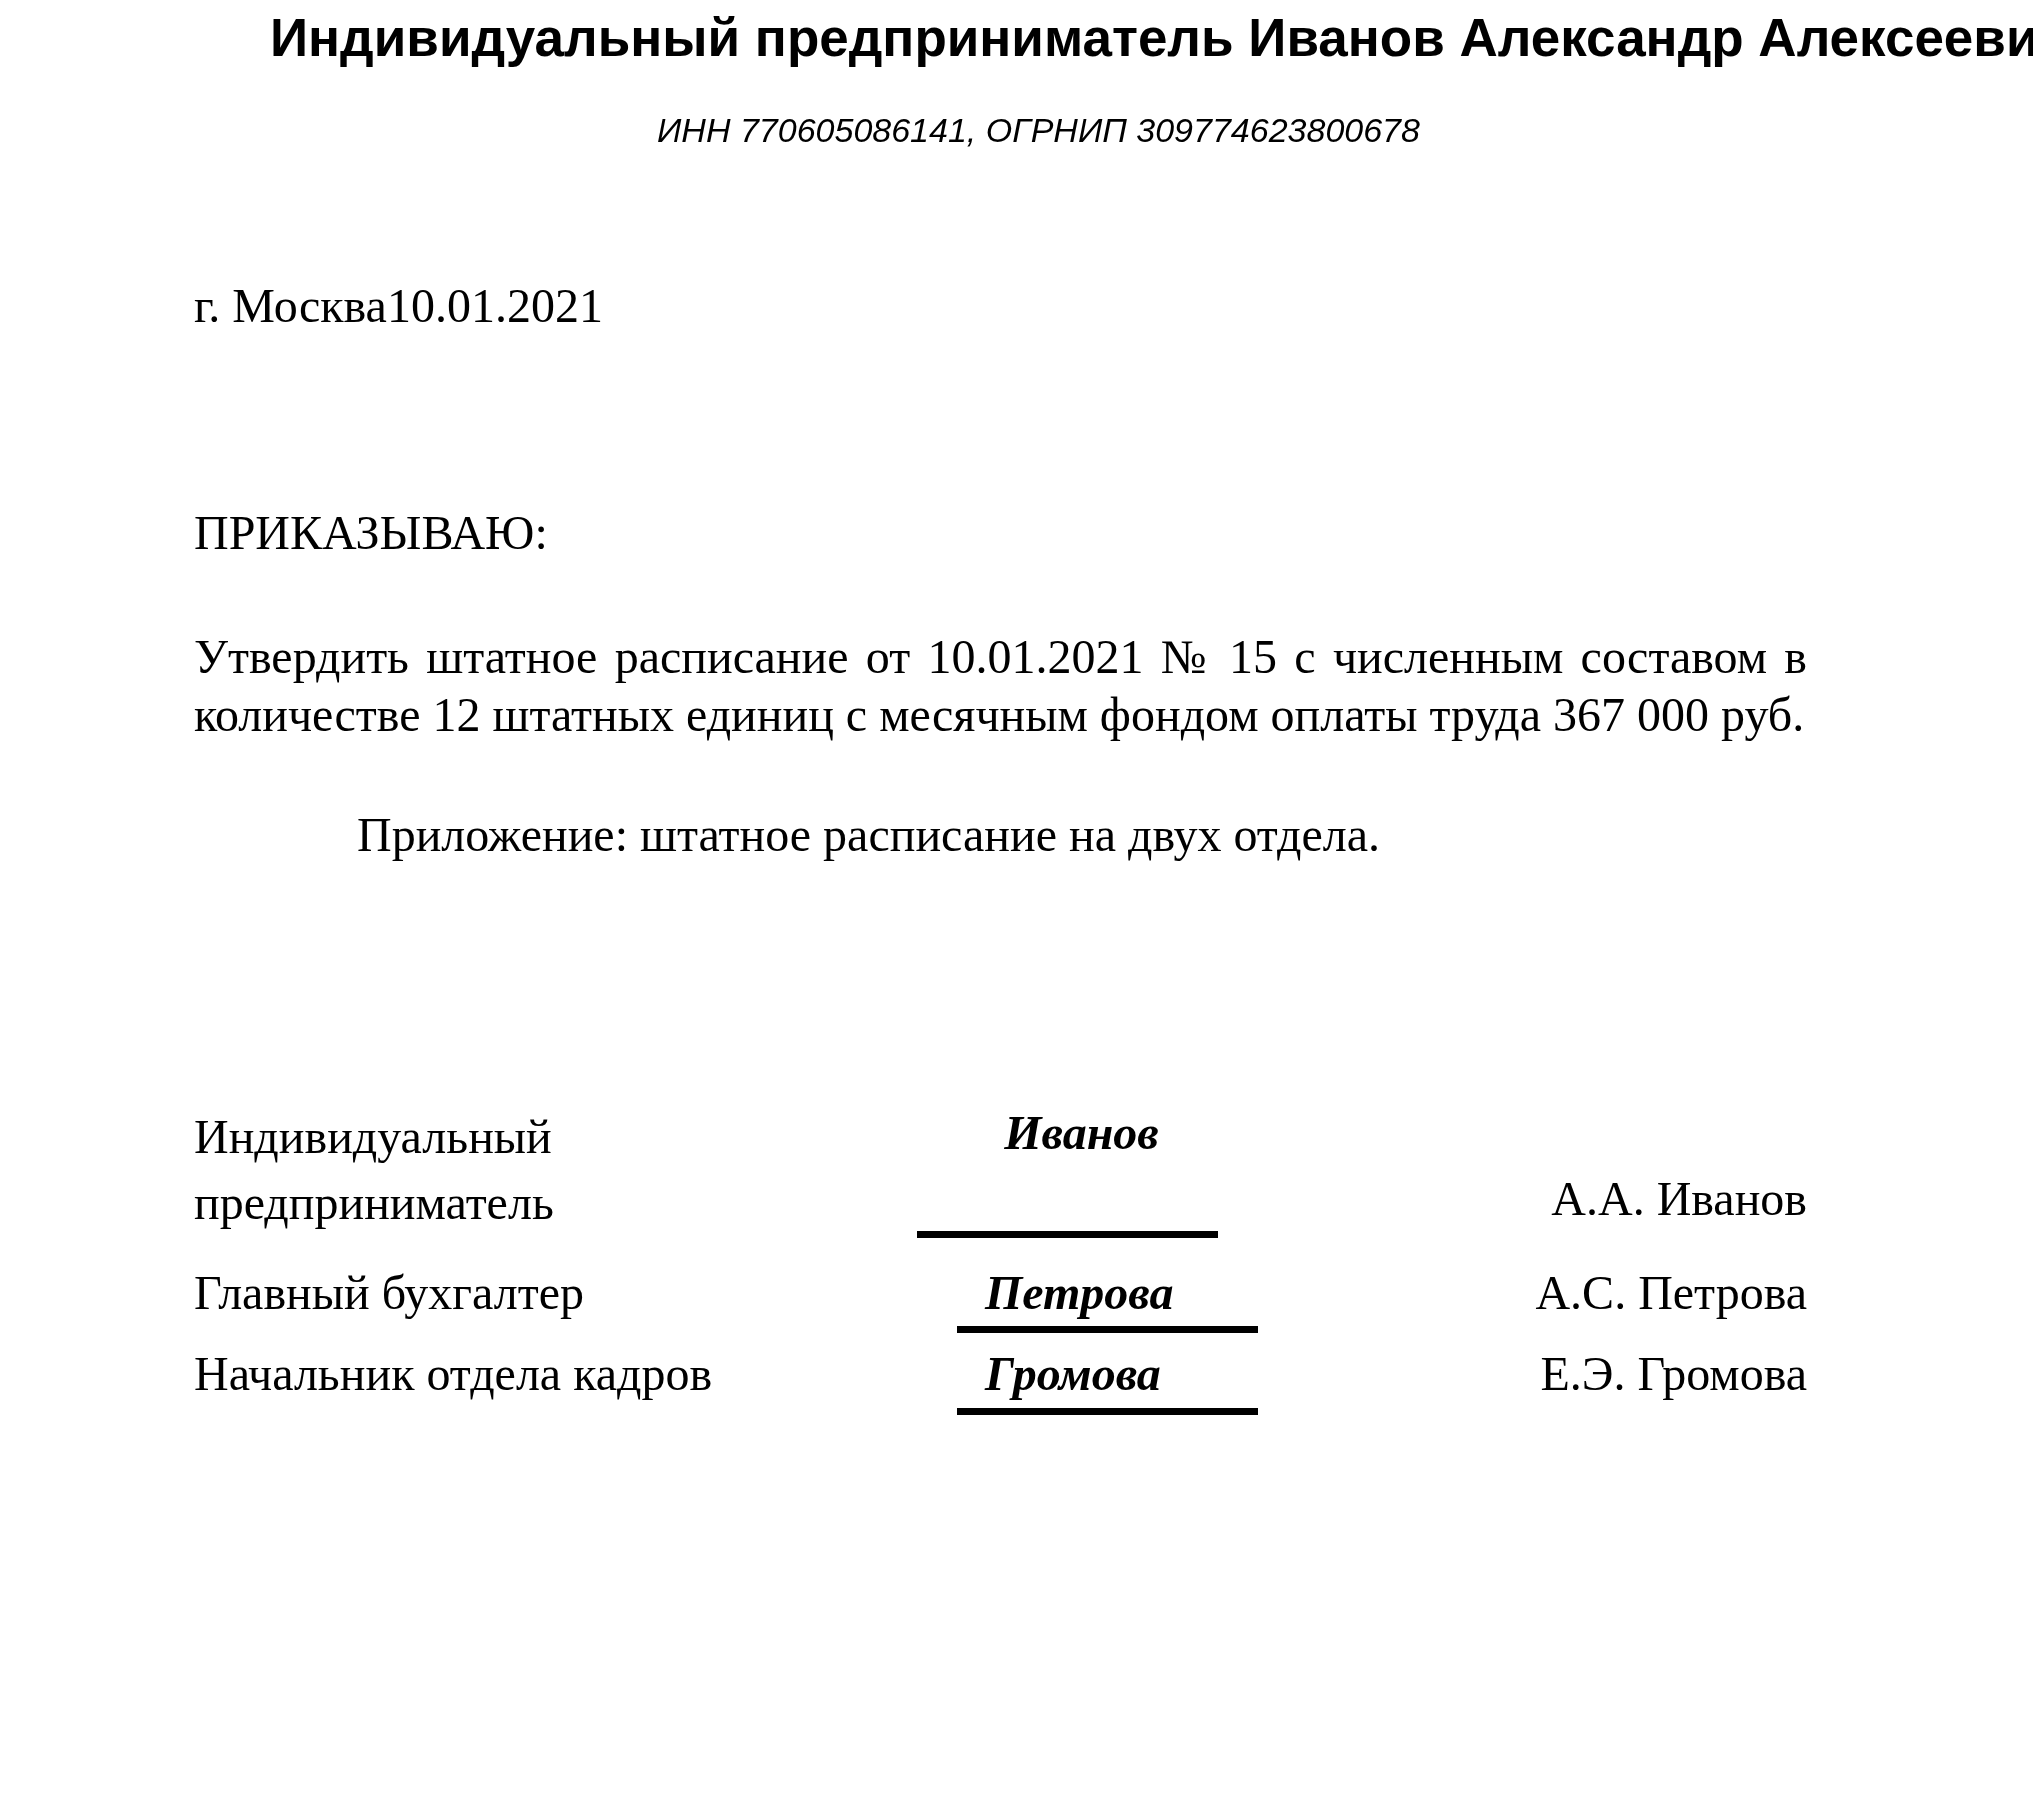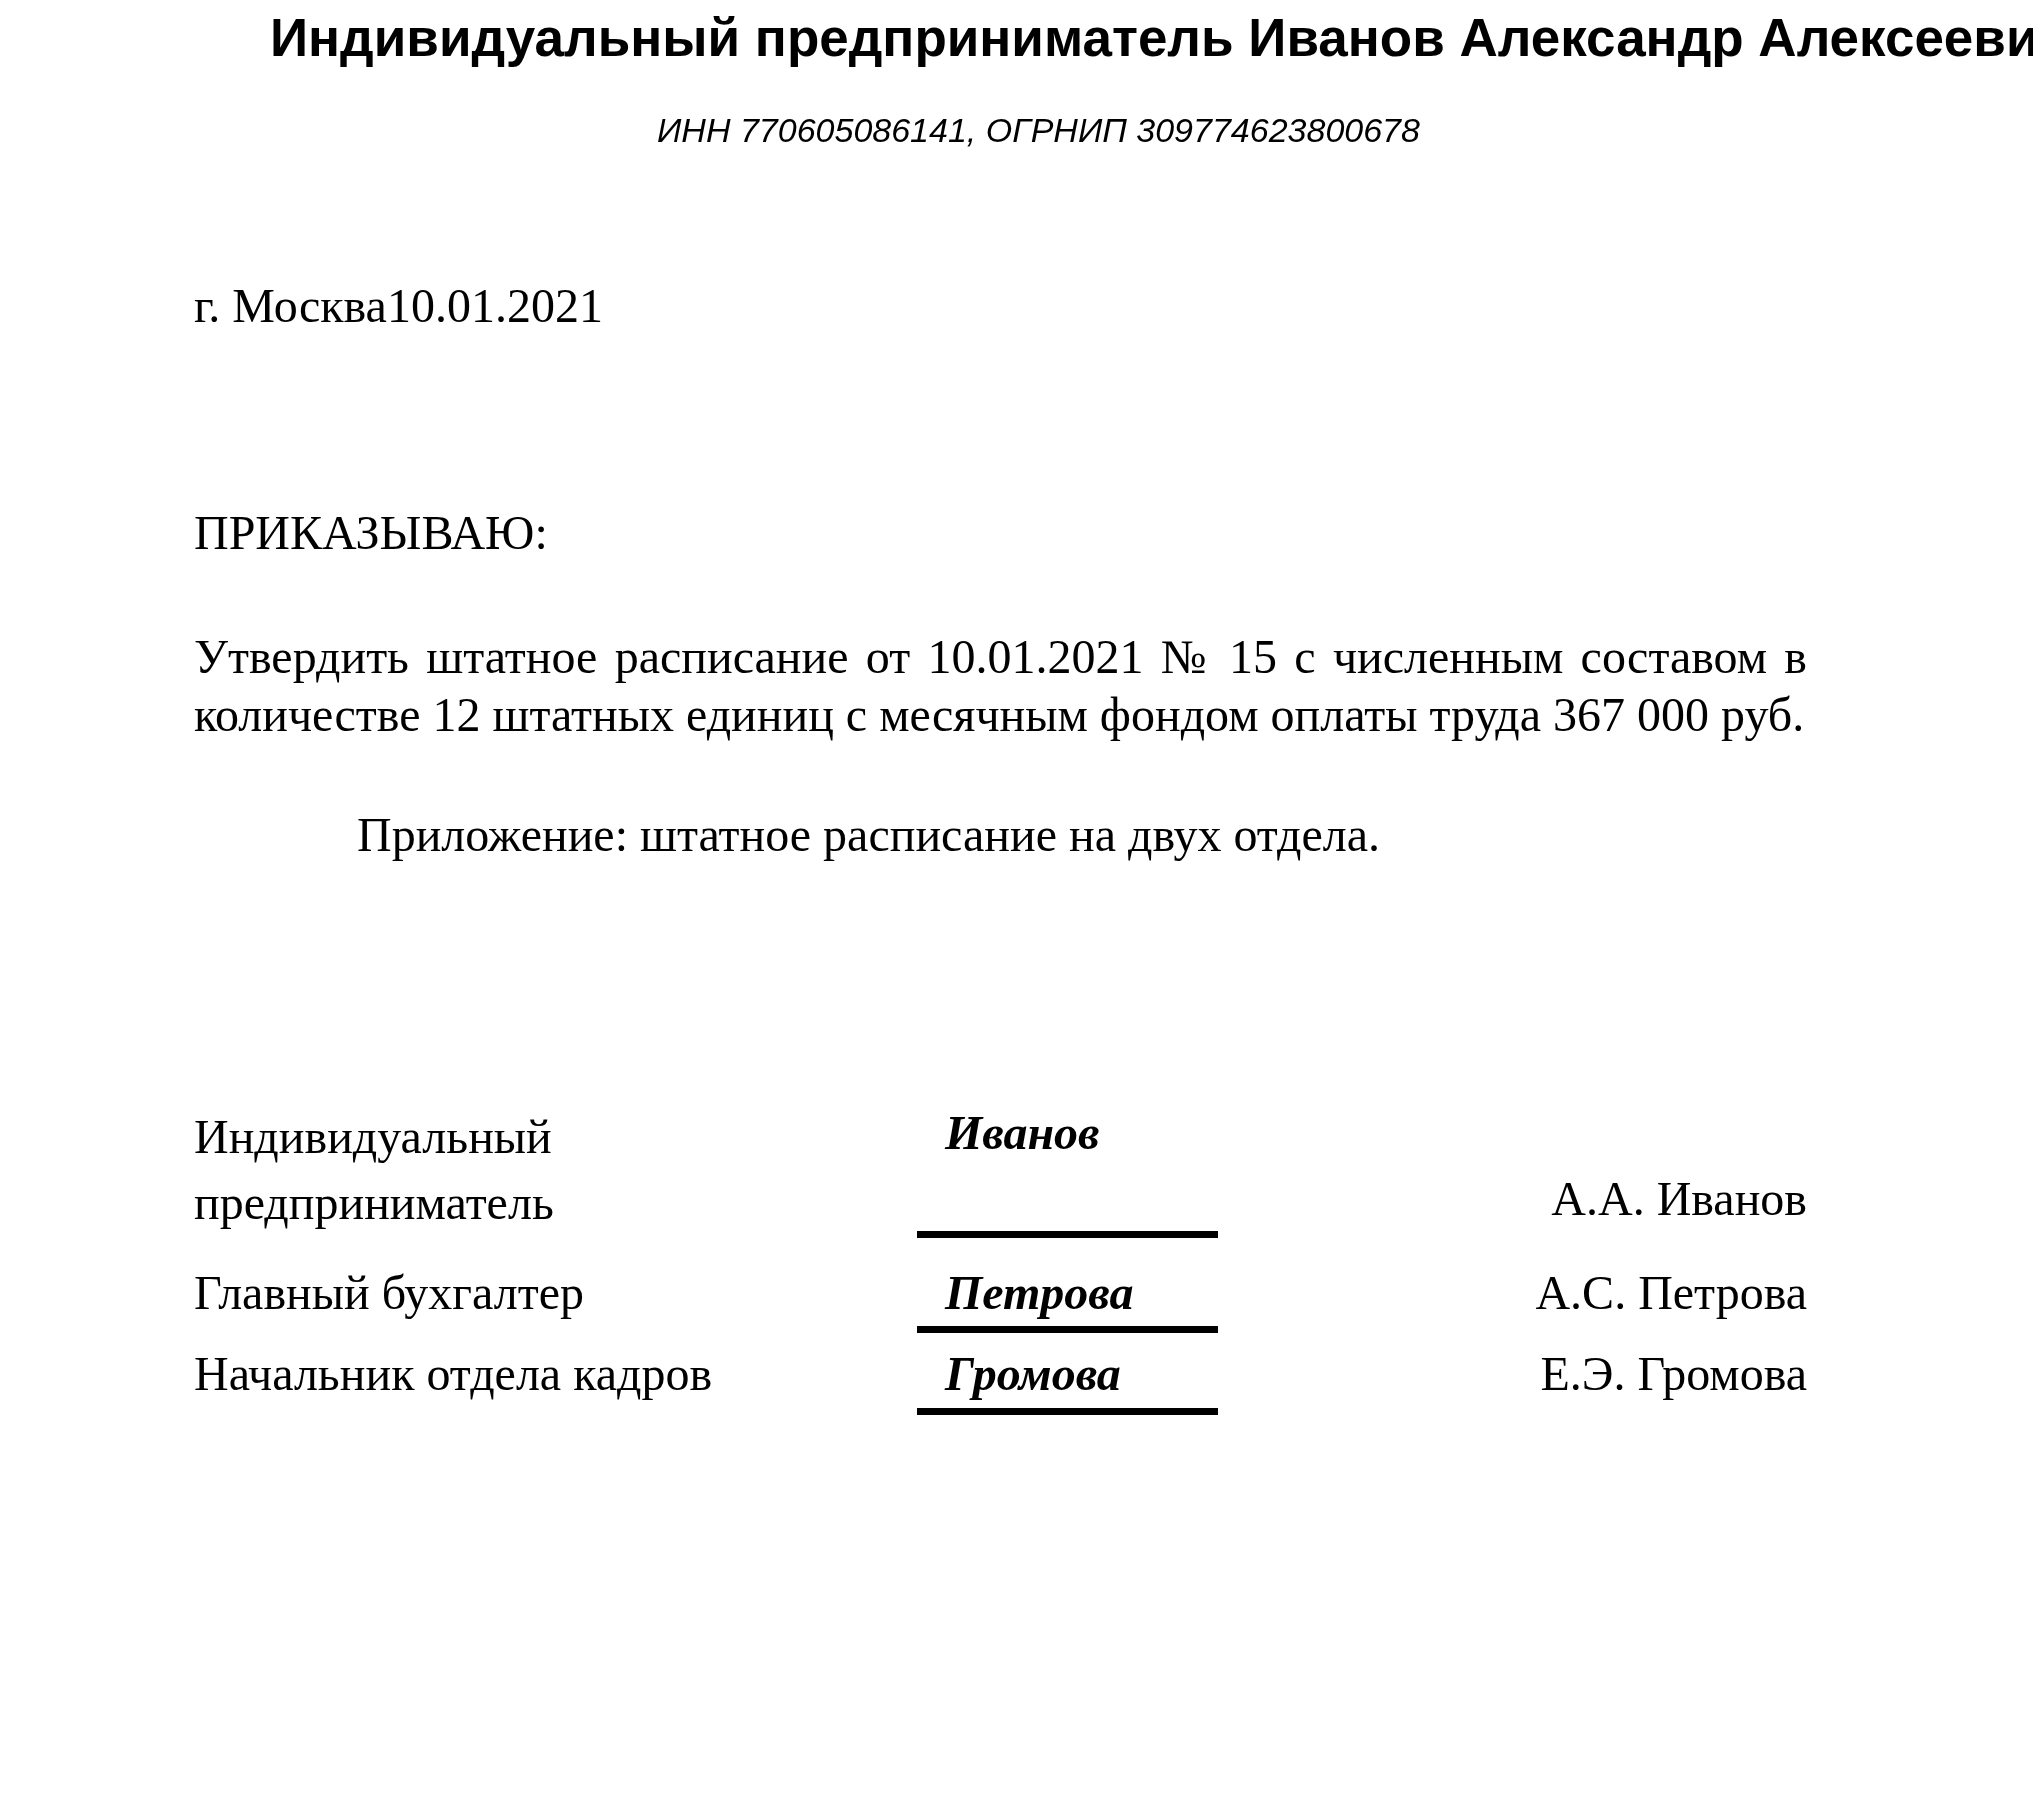--- a/index.html
+++ b/index.html
@@ -47,26 +47,26 @@
     width: 301px;
     padding-left: 28px;
     border-bottom: 7.8px solid #000000;
     font-weight: 700;
     font-style: italic;
   }
   .sig-right { flex: 1; text-align: right; }
 
   .principal-block { margin-top: 240px; }
   .principal-block .sig-role { line-height: 66px; }
-  .principal-block .sig-box { height: 134px; }
+  .principal-block .sig-box { height: 134px; text-align: center; }
   .principal-block .sig-right { margin-top: 66px; }
 
   .agreed { margin-top: 75px; }
 
-  .approver-row { margin-top: 26px; }
+  .approver-row { margin-top: 26px; gap: 40px; }
   .approver-row .sig-box { padding-bottom: 4.3px; }
   .approver-row.second { margin-top: 12px; }
 </style>
 </head>
 <body>
 
 <div class="page">
 
   <div class="header">
     <div class="doc-title">Индивидуальный предприниматель Иванов Александр Алексеевич</div>

